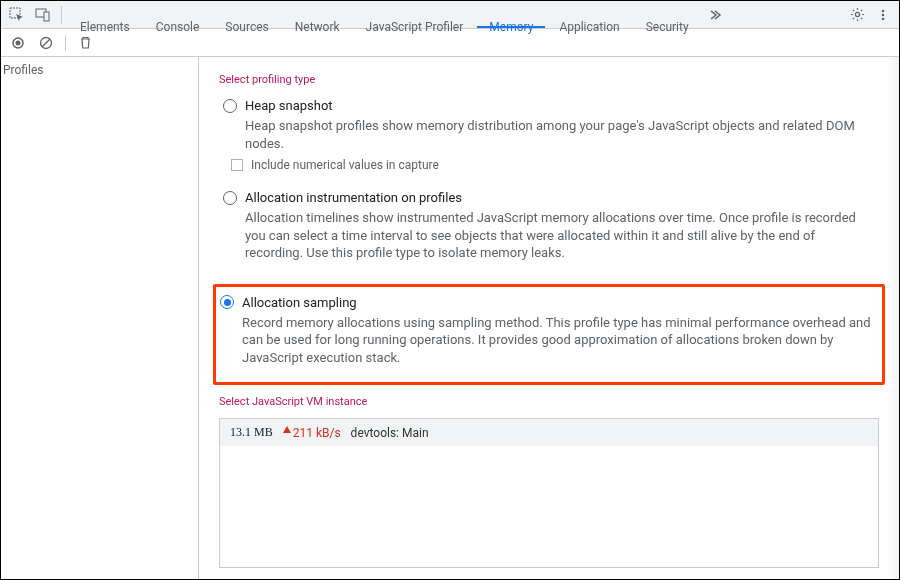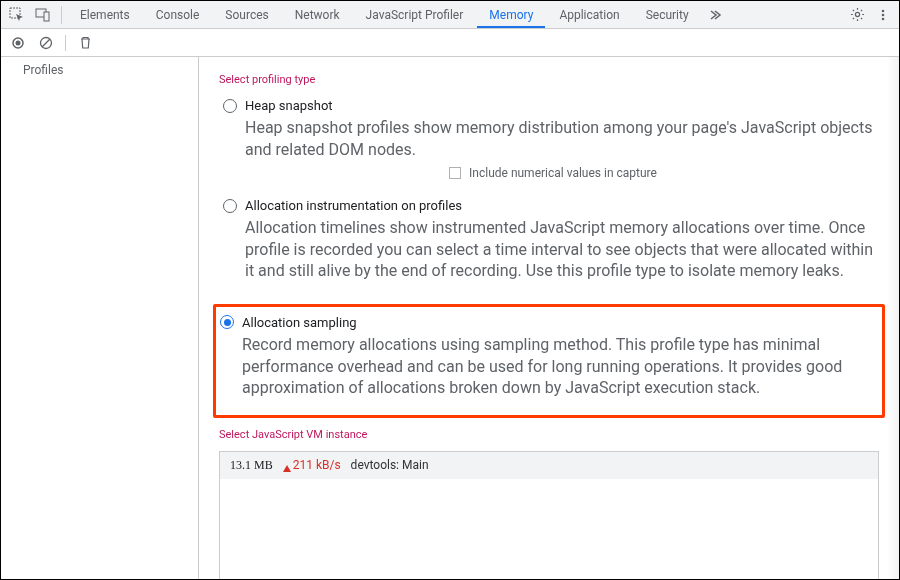--- a/index.html
+++ b/index.html
@@ -26,21 +26,21 @@
   .tabbar .icon-btn {
     width: 24px;
     height: 24px;
     display: flex;
     align-items: center;
     justify-content: center;
     color: #5f6368;
     cursor: pointer;
   }
   .tab {
-    padding: 0 12px;
+    padding: 12px 12px;
     height: 26px;
     line-height: 26px;
     color: #5f6368;
     cursor: pointer;
   }
   .tab.active {
     color: #1a73e8;
     border-bottom: 2px solid #1a73e8;
   }
   .tabbar .spacer { flex: 1; }
@@ -58,21 +58,21 @@
     display:flex;align-items:center;justify-content:center;
     cursor:pointer;
   }
   .body {
     display: flex;
     height: calc(580px - 28px - 28px - 2px);
   }
   .sidebar {
     width: 198px;
     border-right: 1px solid #ccc;
-    padding: 6px 22px;
+    padding: 6px 2px;
     color: #5f6368;
   }
   .main {
     flex: 1;
     overflow-y: auto;
     padding: 10px 20px 10px 20px;
     position: relative;
   }
   .section-title {
     font-size: 11px;
@@ -98,28 +98,27 @@
   }
   .radio.checked { border-color:#1a73e8; }
   .radio.checked::after {
     content:"";
     width:7px;height:7px;border-radius:50%;background:#1a73e8;
   }
   .option-title { font-size: 13px; color:#202124; }
   .option-desc {
     margin: 4px 0 6px 22px;
     color:#5f6368;
-    font-size:16px;
+    font-size:13px;
     line-height:1.35;
   }
   .sub-check {
     margin-left: 8px;
     display:flex;align-items:center;gap:8px;
     color:#5f6368;
-    justify-content:center;
   }
   .checkbox {
     width:12px;height:12px;border:1px solid #b0b0b0;
     flex-shrink:0;cursor:pointer;
   }
   .highlight {
     border: 3px solid #ff3b00;
     border-radius: 2px;
     padding: 6px 6px 8px 0;
     margin: 4px -6px 10px -6px;
@@ -130,21 +129,21 @@
     margin-top:4px;
   }
   .vm-row {
     display:flex;align-items:center;
     gap:10px;
     padding:6px 10px;
     background:#f1f3f4;
     font-size:12px;
   }
   .mem { color:#202124;font-family:Liberation Serif, serif; }
-  .rate { color:#d93025; display:inline-flex;align-items:flex-end;gap:2px;}
+  .rate { color:#d93025; display:inline-flex;align-items:flex-start;gap:2px;}
   .arrow-up {
     display:inline-block;width:0;height:0;
     border-left:4px solid transparent;border-right:4px solid transparent;
     border-bottom:7px solid #d93025;
   }
   .bottom-summary {
     display:flex;align-items:center;gap:10px;
     padding:10px 2px 10px 18px;
     font-size:12px;
   }

